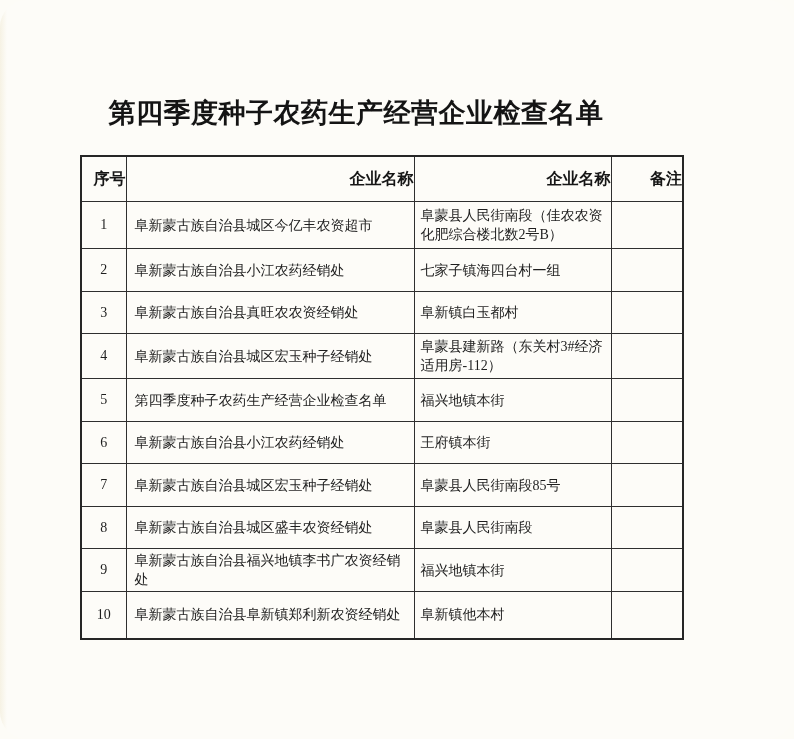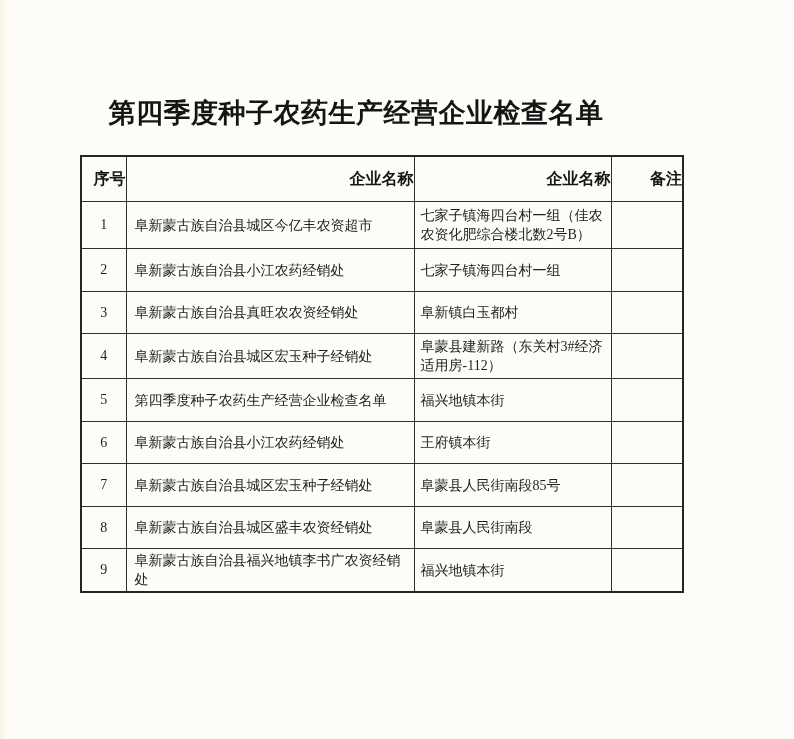--- a/index.html
+++ b/index.html
@@ -7,20 +7,21 @@
     width: 794px; height: 739px;
     background: #fdfcf7;
     font-family: "Liberation Serif", "DejaVu Serif", serif;
     color: #1c1c1c;
     position: relative;
     overflow: hidden;
   }
   .page {
     position: absolute; inset: 0;
     background: linear-gradient(90deg, #f6f2e4 0px, #fdfcf8 7px, #fdfcf8 100%);
+    border-radius: 27px;
   }
   .title {
     position: absolute;
     top: 95px; left: 54px; width: 604px;
     margin: 0;
     text-align: center;
     font-size: 27px;
     font-weight: 700;
     letter-spacing: 0.5px;
     white-space: nowrap;
@@ -76,21 +77,21 @@
         <th>序号</th>
         <th>企业名称</th>
         <th>企业名称</th>
         <th>备注</th>
       </tr>
     </thead>
     <tbody id="table-body">
         <tr style="height: 47px;">
           <td class="serial-cell">1</td>
           <td class="name-cell">阜新蒙古族自治县城区今亿丰农资超市</td>
-          <td class="address-cell">七家子镇海四台村一组（佳农农资化肥综合楼北数2号B）</td>
+          <td class="address-cell">阜蒙县人民街南段（佳农农资化肥综合楼北数2号B）</td>
           <td class="remark-cell"></td>
         </tr>
         <tr style="height: 43px;">
           <td class="serial-cell">2</td>
           <td class="name-cell">阜新蒙古族自治县小江农药经销处</td>
           <td class="address-cell">七家子镇海四台村一组</td>
           <td class="remark-cell"></td>
         </tr>
         <tr style="height: 42px;">
           <td class="serial-cell">3</td>
@@ -127,16 +128,22 @@
           <td class="name-cell">阜新蒙古族自治县城区盛丰农资经销处</td>
           <td class="address-cell">阜蒙县人民街南段</td>
           <td class="remark-cell"></td>
         </tr>
         <tr style="height: 43px;">
           <td class="serial-cell">9</td>
           <td class="name-cell">阜新蒙古族自治县福兴地镇李书广农资经销处</td>
           <td class="address-cell">福兴地镇本街</td>
           <td class="remark-cell"></td>
         </tr>
+        <tr style="height: 47px;">
+          <td class="serial-cell">10</td>
+          <td class="name-cell">阜新蒙古族自治县阜新镇郑利新农资经销处</td>
+          <td class="address-cell">阜新镇他本村</td>
+          <td class="remark-cell"></td>
+        </tr>
       </tbody>
   </table>
 
 </div>
 
 </body></html>

